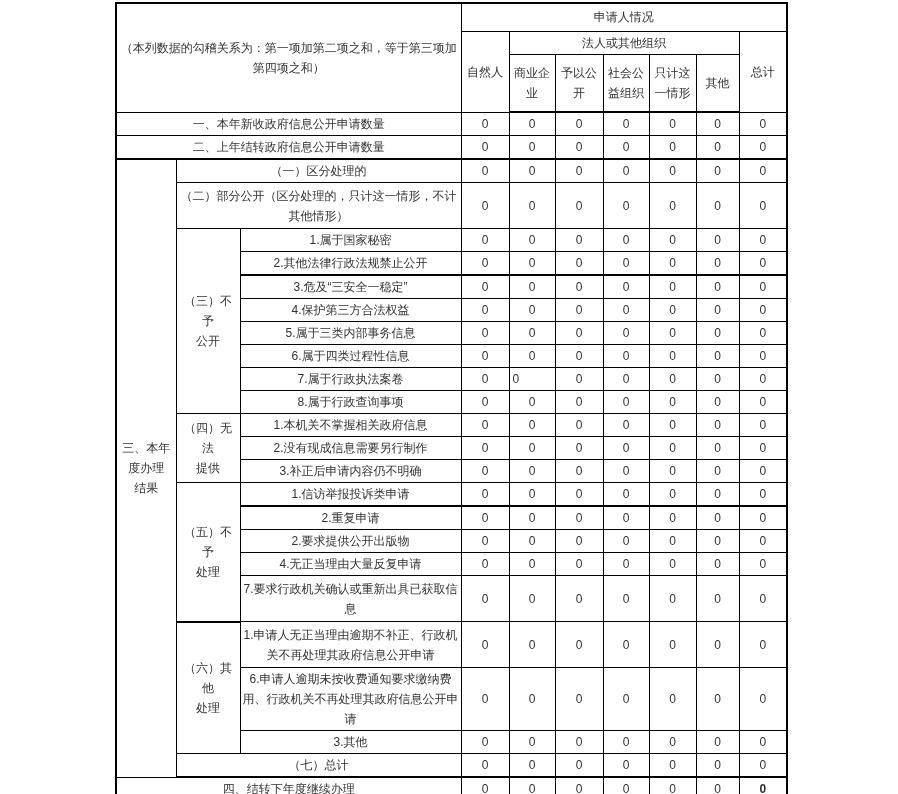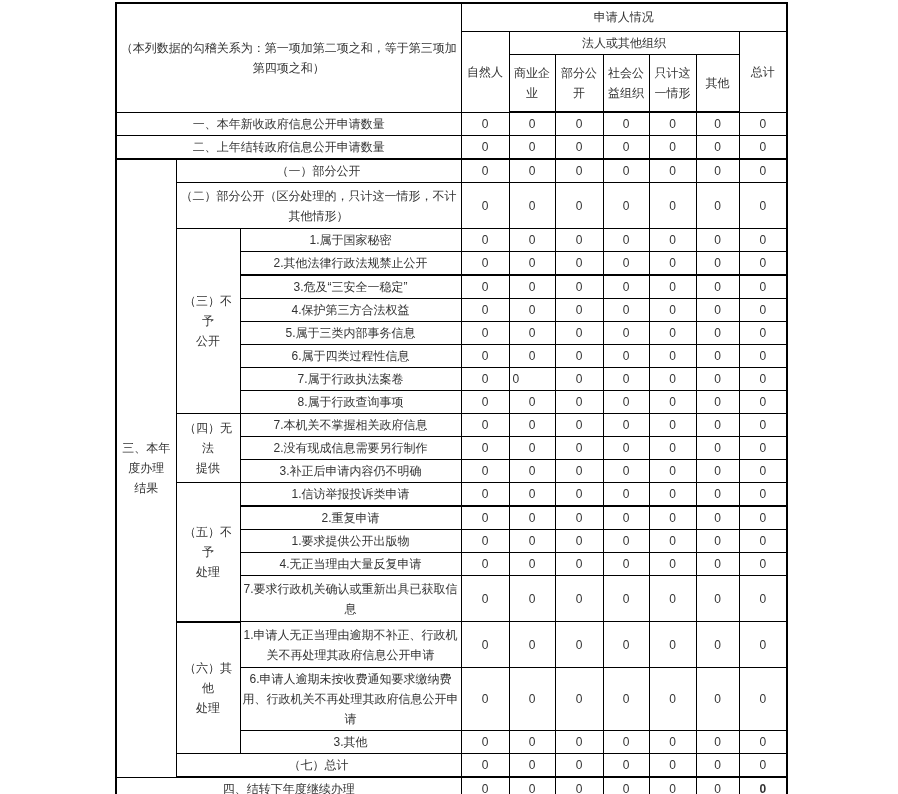--- a/index.html
+++ b/index.html
@@ -59,21 +59,21 @@
     <td class="corner" rowspan="3" colspan="3">（本列数据的勾稽关系为：第一项加第二项之和，等于第三项加第四项之和）</td>
     <th class="hdr" colspan="7">申请人情况</th>
   </tr>
   <tr class="hB">
     <th class="hdr" rowspan="2">自然人</th>
     <th class="hdr" colspan="5">法人或其他组织</th>
     <th class="hdr bl2" rowspan="2">总计</th>
   </tr>
   <tr class="hC bb2">
     <th class="hdr">商业企业</th>
-    <th class="hdr">部分公开</th>
+    <th class="hdr">予以公开</th>
     <th class="hdr">社会公益组织</th>
     <th class="hdr">只计这一情形</th>
     <th class="hdr">其他</th>
   </tr>
 
   <tr class="h23">
     <td class="lbl" colspan="3">一、本年新收政府信息公开申请数量</td>
   <td class="val">0</td>
           <td class="val">0</td>
           <td class="val">0</td>
@@ -90,21 +90,21 @@
           <td class="val">0</td>
           <td class="val">0</td>
           <td class="val">0</td>
           <td class="val bl2">0</td>
         </tr>
 
   <tr class="h23">
     <td class="lbl pre" rowspan="22">三、本年
 度办理
 结果</td>
-    <td class="lbl" colspan="2">（一）部分公开</td>
+    <td class="lbl" colspan="2">（一）区分处理的</td>
   <td class="val">0</td>
           <td class="val">0</td>
           <td class="val">0</td>
           <td class="val">0</td>
           <td class="val">0</td>
           <td class="val">0</td>
           <td class="val bl2">0</td>
         </tr>
   <tr class="h46">
     <td class="lbl" colspan="2">（二）部分公开（区分处理的，只计这一情形，不计其他情形）</td>
@@ -196,21 +196,21 @@
           <td class="val">0</td>
           <td class="val">0</td>
           <td class="val">0</td>
           <td class="val">0</td>
           <td class="val bl2">0</td>
         </tr>
 
   <tr class="h23">
     <td class="lbl pre" rowspan="3">（四）无法
 提供</td>
-    <td class="lbl">7.本机关不掌握相关政府信息</td>
+    <td class="lbl">1.本机关不掌握相关政府信息</td>
   <td class="val">0</td>
           <td class="val">0</td>
           <td class="val">0</td>
           <td class="val">0</td>
           <td class="val">0</td>
           <td class="val">0</td>
           <td class="val bl2">0</td>
         </tr>
   <tr class="h23">
     <td class="lbl">2.没有现成信息需要另行制作</td>
@@ -249,21 +249,21 @@
     <td class="lbl">2.重复申请</td>
   <td class="val">0</td>
           <td class="val">0</td>
           <td class="val">0</td>
           <td class="val">0</td>
           <td class="val">0</td>
           <td class="val">0</td>
           <td class="val bl2">0</td>
         </tr>
   <tr class="h23">
-    <td class="lbl">1.要求提供公开出版物</td>
+    <td class="lbl">2.要求提供公开出版物</td>
   <td class="val">0</td>
           <td class="val">0</td>
           <td class="val">0</td>
           <td class="val">0</td>
           <td class="val">0</td>
           <td class="val">0</td>
           <td class="val bl2">0</td>
         </tr>
   <tr class="h23">
     <td class="lbl">4.无正当理由大量反复申请</td>

